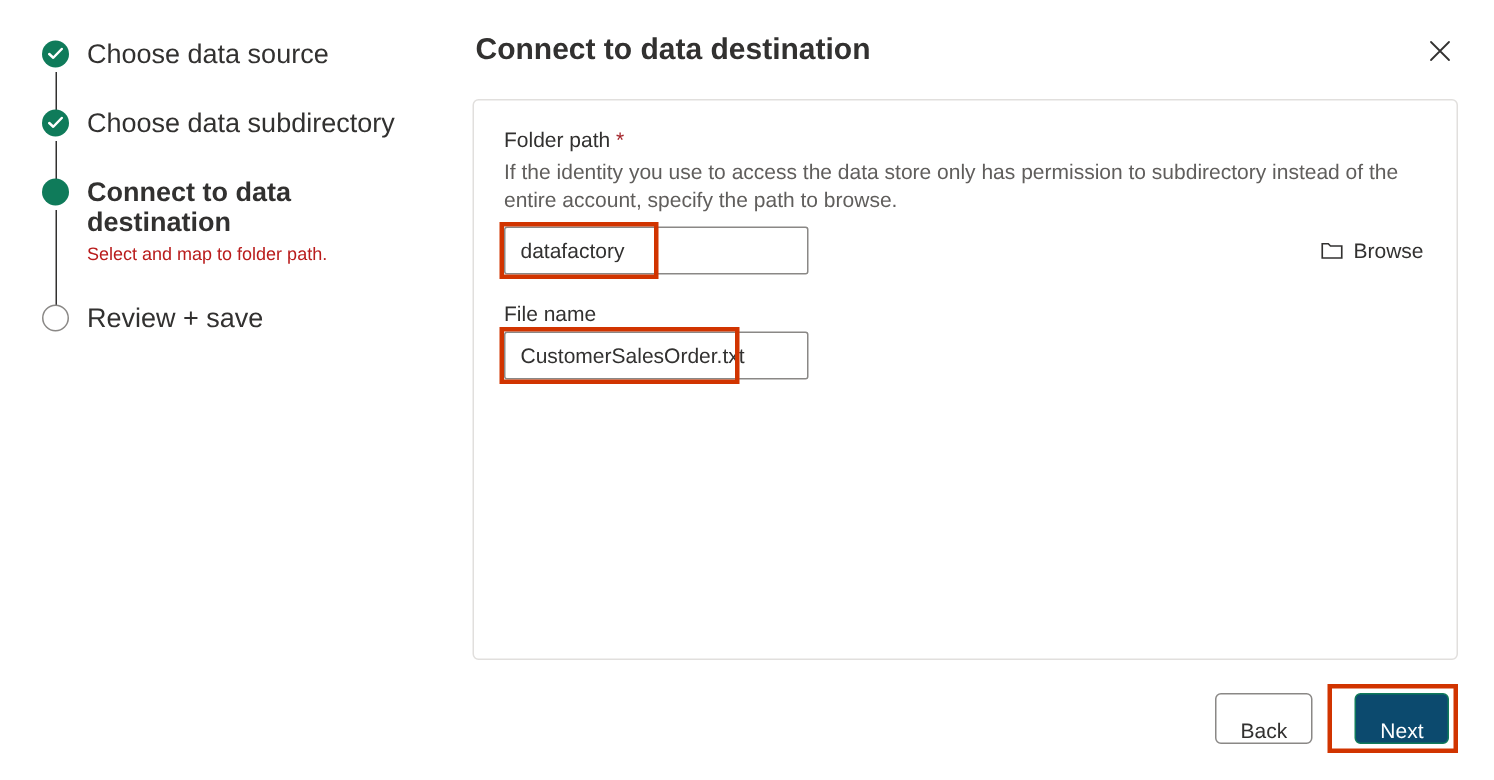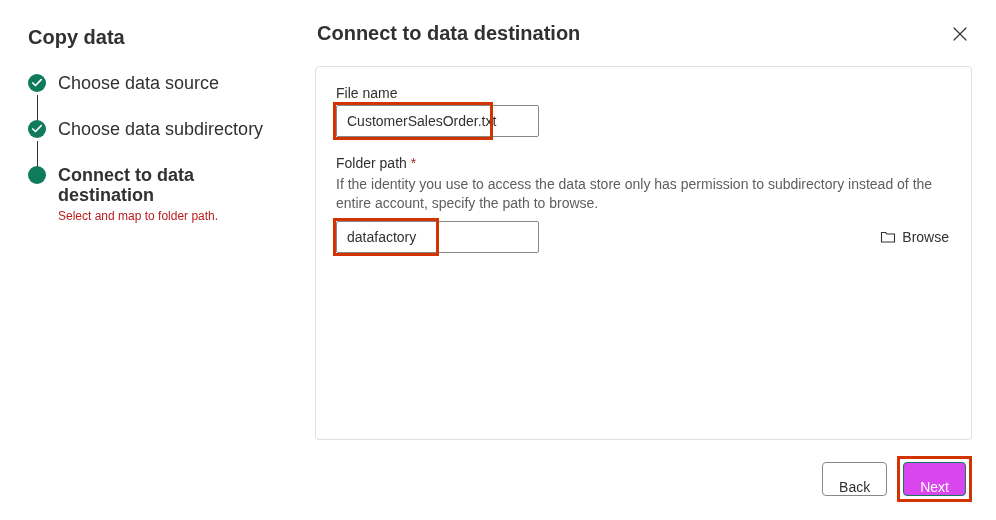--- a/index.html
+++ b/index.html
@@ -142,42 +142,42 @@
   gap: 10px;
   align-items: center;
 }
 .btn {
   height: 32px;
   padding: 16px 16px;
   font-size: 14px;
   font-family: inherit;
   border-radius: 4px;
   cursor: pointer;
+  margin-left: 12px;
 }
 .btn-secondary {
   background: #fff;
   border: 1px solid #8a8886;
   color: #323130;
 }
 .btn-primary {
-  background: #d946ef;
+  background: #0c4a6e;
   border: 1px solid #0f7b5a;
   color: #fff;
 }
 .next-wrap {
   position: relative;
   padding: 3px;
   border: 3px solid #d13400;
 }
 </style>
 </head>
 <body>
 
 <aside class="sidebar">
-  <h1>Copy data</h1>
   <ul class="steps">
     <li class="step done">
       <span class="bullet">
         <svg viewBox="0 0 12 12">
             <path d="M1 6 L4.2 9 L11 2" stroke="#fff" stroke-width="2" fill="none" stroke-linecap="round" stroke-linejoin="round"></path>
           </svg>
       </span>
       <div class="label">Choose data source</div>
     </li>
     <li class="step done">
@@ -185,62 +185,66 @@
         <svg viewBox="0 0 12 12">
             <path d="M1 6 L4.2 9 L11 2" stroke="#fff" stroke-width="2" fill="none" stroke-linecap="round" stroke-linejoin="round"></path>
           </svg>
       </span>
       <div class="label">Choose data subdirectory</div>
     </li>
     <li class="step active">
       <span class="bullet"></span>
       <div class="label">Connect to data destination</div>
       <div class="sublabel">Select and map to folder path.</div>
+    </li>
+    <li class="step pending">
+      <span class="bullet"></span>
+      <div class="label">Review + save</div>
     </li>
   </ul>
 </aside>
 
 <main class="main">
   <div class="main-header">
     <h2>Connect to data destination</h2>
     <button class="close-btn">
       <svg viewBox="0 0 16 16">
           <path d="M2 2 L14 14 M14 2 L2 14" stroke="#323130" stroke-width="1.2" stroke-linecap="round"></path>
         </svg>
     </button>
   </div>
 
   <div class="panel">
-    <div class="field-group">
-      <label class="field-label">File name</label>
-      <div style="position:relative;">
-        <input type="text" class="text-input" value="CustomerSalesOrder.txt" style="">
-        <div class="highlight-red hl-file"></div>
-      </div>
-    </div>
-
     <div class="field-group">
       <label class="field-label">
         <span>Folder path</span>
         <span class="required">*</span>
       </label>
       <div class="field-help">If the identity you use to access the data store only has permission to subdirectory instead of the entire account, specify the path to browse.</div>
       <div class="input-row">
         <div style="position:relative; flex:1;">
           <input type="text" class="text-input" value="datafactory" style="">
           <div class="highlight-red hl-folder"></div>
         </div>
         <button class="browse-btn">
           <svg viewBox="0 0 16 16">
               <path d="M1.5 3.5 h4 l1.5 1.5 h7.5 v8 h-13 z" fill="none" stroke="#323130" stroke-width="1.1"></path>
             </svg>
           <span>Browse</span>
         </button>
       </div>
     </div>
+
+    <div class="field-group">
+      <label class="field-label">File name</label>
+      <div style="position:relative;">
+        <input type="text" class="text-input" value="CustomerSalesOrder.txt" style="">
+        <div class="highlight-red hl-file"></div>
+      </div>
+    </div>
   </div>
 
   <div class="footer">
     <button class="btn btn-secondary">Back</button>
     <div class="next-wrap">
       <button class="btn btn-primary">Next</button>
     </div>
   </div>
 </main>
 

